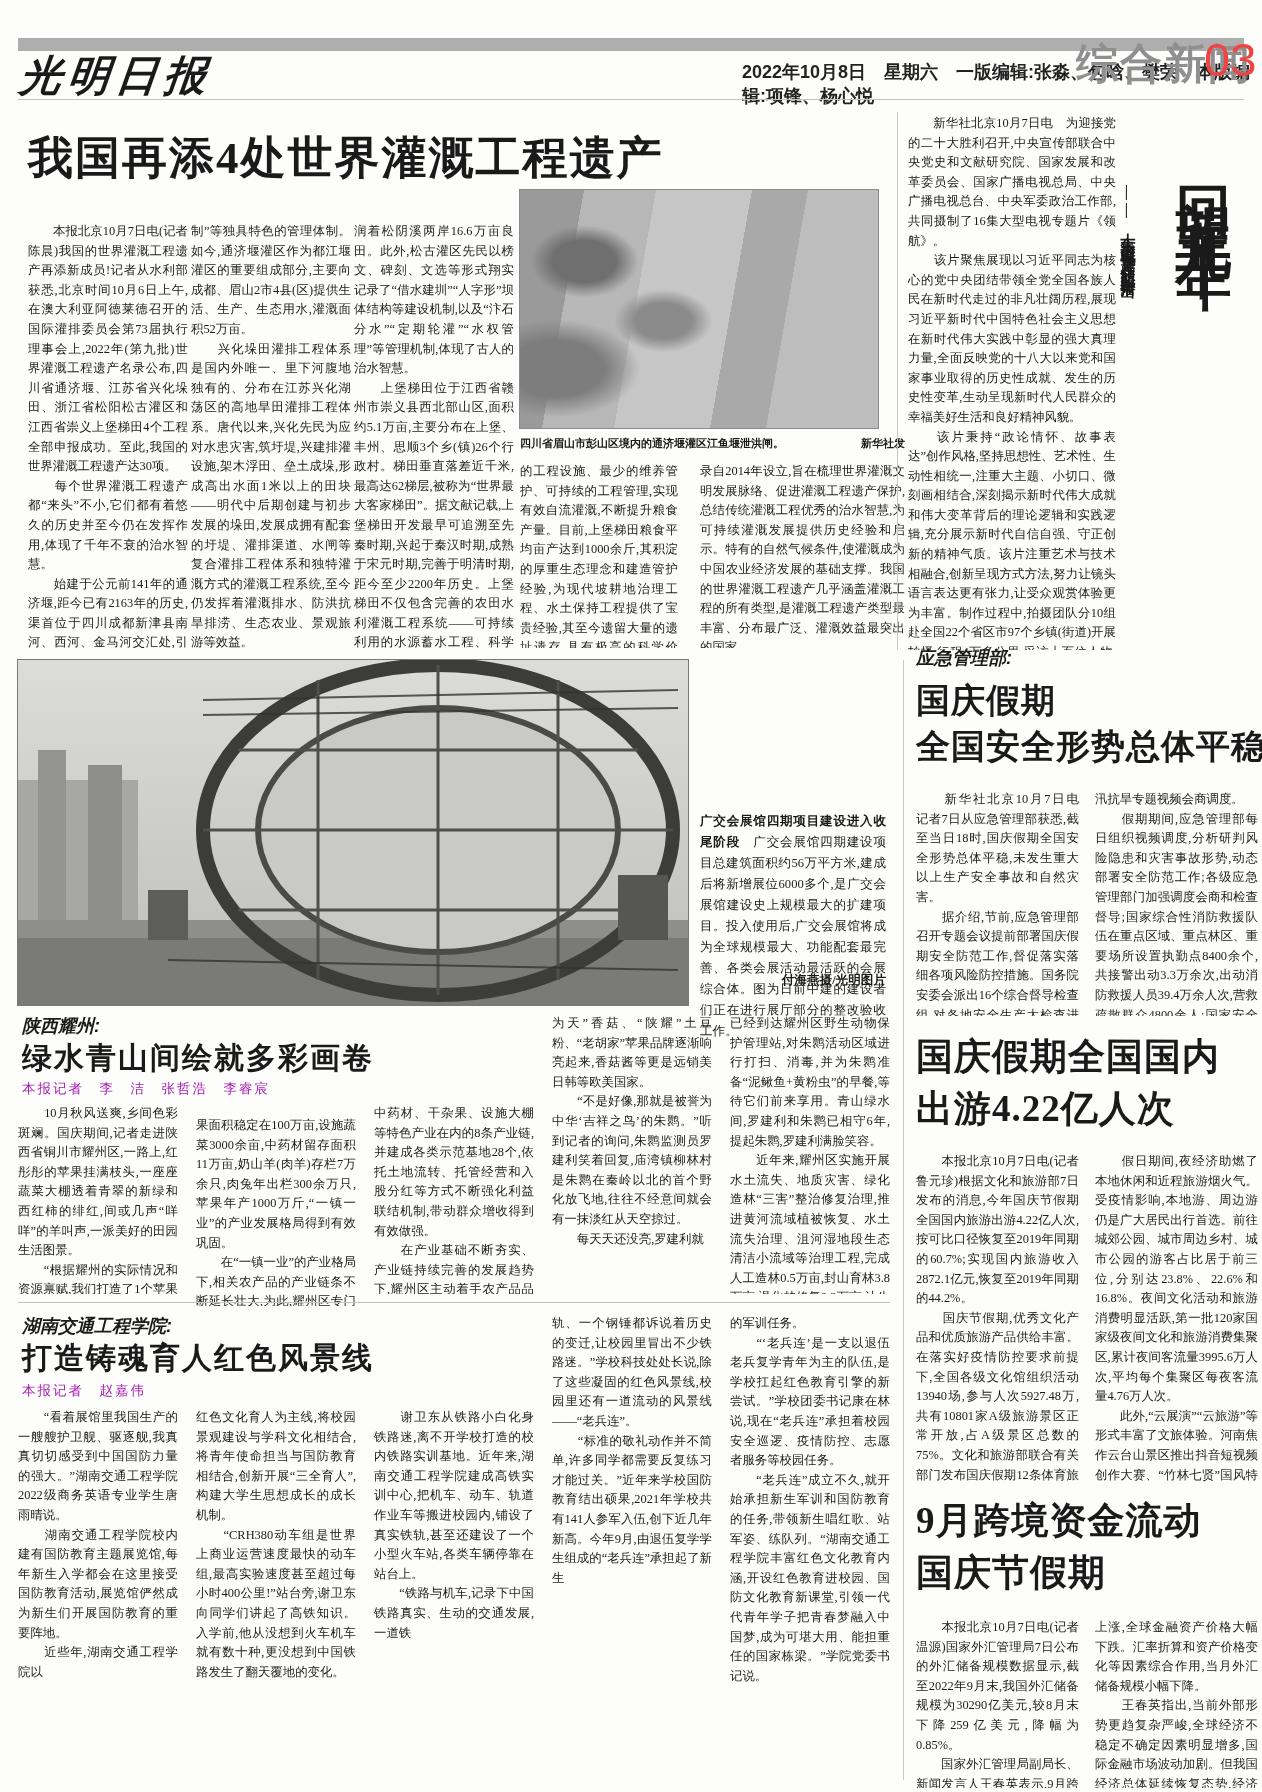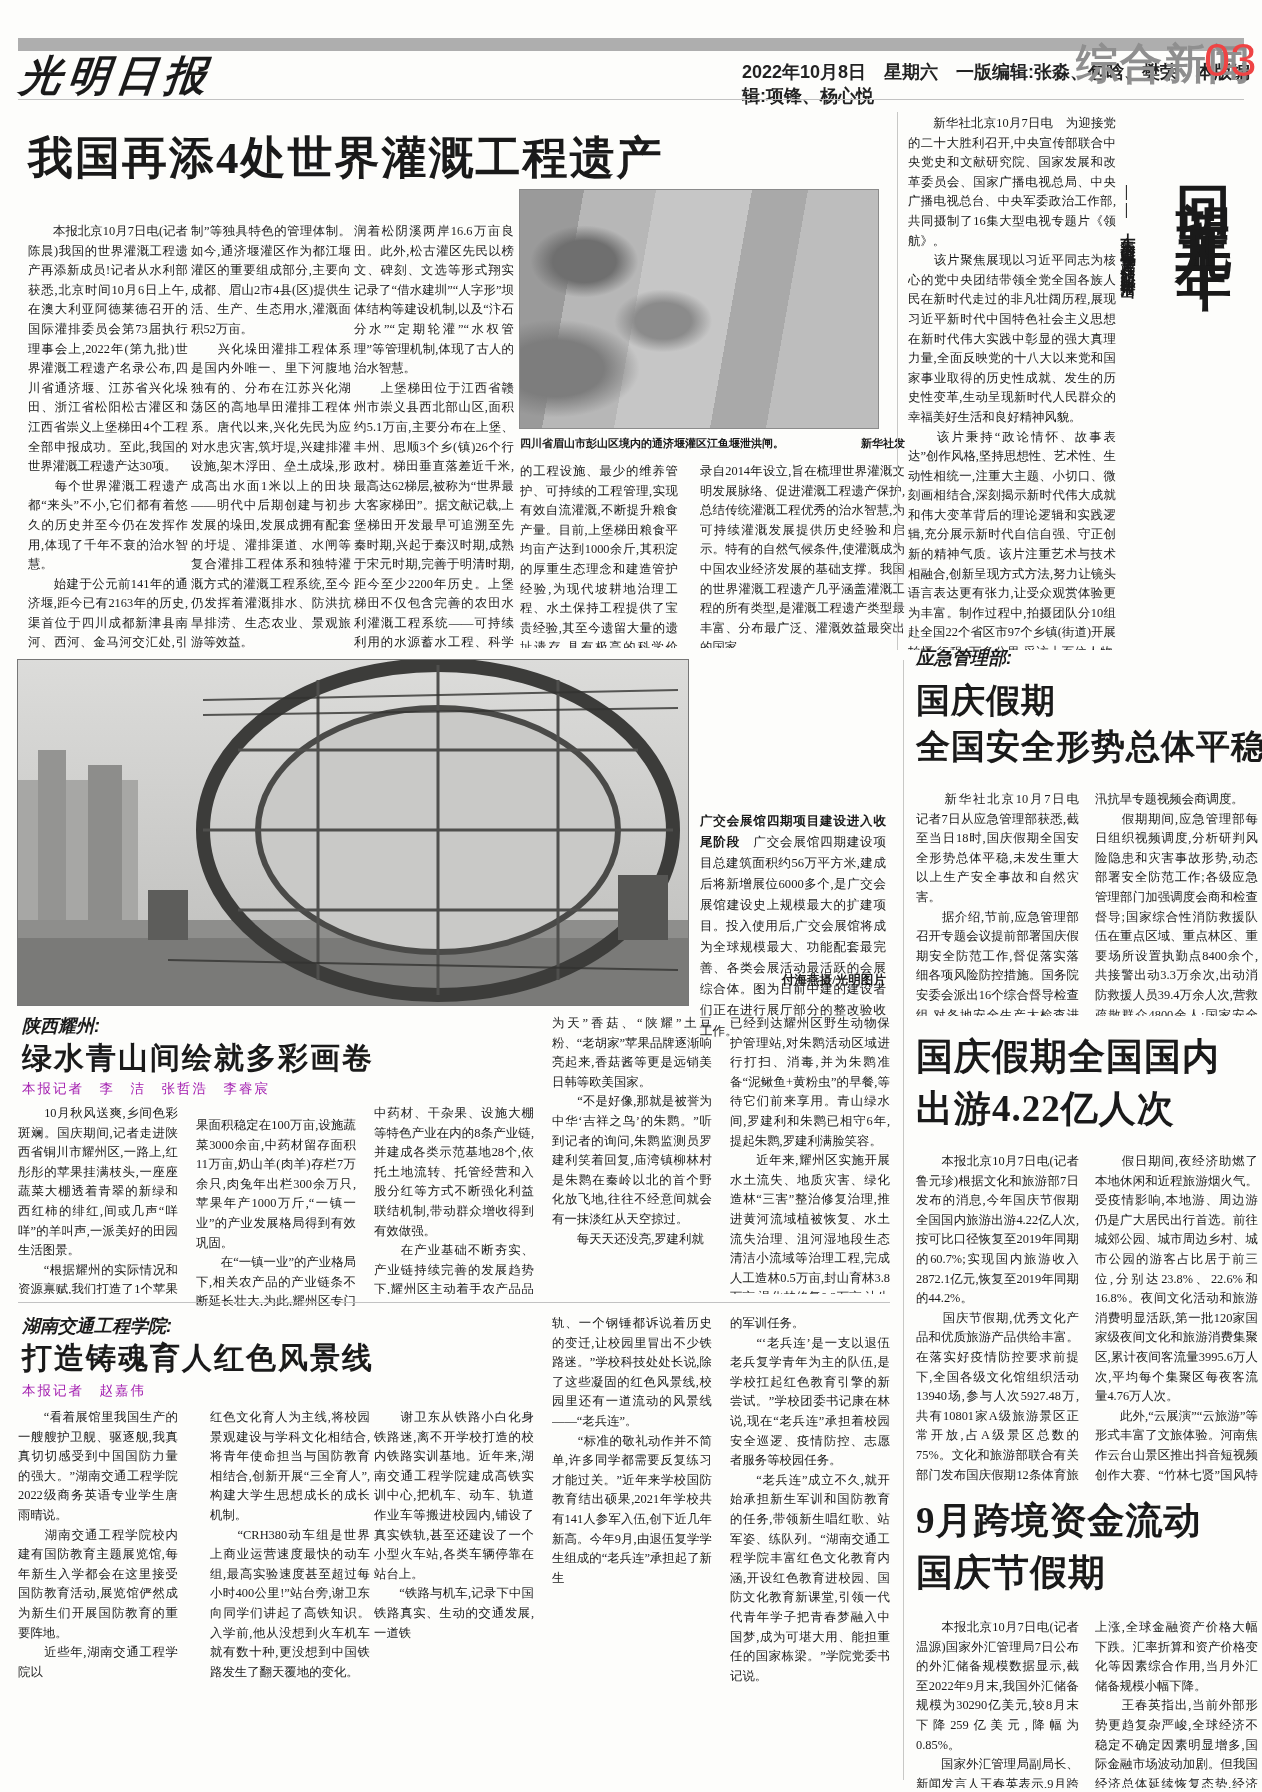--- a/index.html
+++ b/index.html
@@ -160,21 +160,21 @@
 　　随着生态环境的逐年向好,越来越多的朱鹮将“新家”安在这里。山水之间,朱鹮振翅翱翔与人居生活交织成一幅人与自然和谐共生的生态画卷。</div>
 
   <div class="abs hairline" style="left:18px;top:1302px;width:872px;"></div>
 
   <div class="abs kicker" style="left:22px;top:1314px;">湖南交通工程学院:</div>
   <div class="abs h-sub" style="left:22px;top:1338px;">打造铸魂育人红色风景线</div>
   <div class="abs byline" style="left:22px;top:1382px;">本报记者　赵嘉伟</div>
   <div class="abs col" style="left:18px;top:1408px;width:160px;height:374px;">　　“看着展馆里我国生产的一艘艘护卫舰、驱逐舰,我真真切切感受到中国国防力量的强大。”湖南交通工程学院2022级商务英语专业学生唐雨晴说。
 　　湖南交通工程学院校内建有国防教育主题展览馆,每年新生入学都会在这里接受国防教育活动,展览馆俨然成为新生们开展国防教育的重要阵地。
 　　近些年,湖南交通工程学院以</div>
-  <div class="abs col" style="left:196px;top:1408px;width:160px;height:374px;margin-left:14px;">红色文化育人为主线,将校园景观建设与学科文化相结合,将青年使命担当与国防教育相结合,创新开展“三全育人”,构建大学生思想成长的成长机制。
+  <div class="abs col" style="left:196px;top:1408px;width:160px;height:374px;">红色文化育人为主线,将校园景观建设与学科文化相结合,将青年使命担当与国防教育相结合,创新开展“三全育人”,构建大学生思想成长的成长机制。
 　　“CRH380动车组是世界上商业运营速度最快的动车组,最高实验速度甚至超过每小时400公里!”站台旁,谢卫东向同学们讲起了高铁知识。入学前,他从没想到火车机车就有数十种,更没想到中国铁路发生了翻天覆地的变化。</div>
   <div class="abs col" style="left:374px;top:1408px;width:160px;height:374px;">　　谢卫东从铁路小白化身铁路迷,离不开学校打造的校内铁路实训基地。近年来,湖南交通工程学院建成高铁实训中心,把机车、动车、轨道作业车等搬进校园内,铺设了真实铁轨,甚至还建设了一个小型火车站,各类车辆停靠在站台上。
 　　“铁路与机车,记录下中国铁路真实、生动的交通发展,一道铁</div>
   <div class="abs col" style="left:552px;top:1314px;width:160px;height:468px;">轨、一个钢锤都诉说着历史的变迁,让校园里冒出不少铁路迷。”学校科技处处长说,除了这些凝固的红色风景线,校园里还有一道流动的风景线——“老兵连”。
 　　“标准的敬礼动作并不简单,许多同学都需要反复练习才能过关。”近年来学校国防教育结出硕果,2021年学校共有141人参军入伍,创下近几年新高。今年9月,由退伍复学学生组成的“老兵连”承担起了新生</div>
   <div class="abs col" style="left:730px;top:1314px;width:160px;height:468px;">的军训任务。
 　　“‘老兵连’是一支以退伍老兵复学青年为主的队伍,是学校扛起红色教育引擎的新尝试。”学校团委书记康在林说,现在“老兵连”承担着校园安全巡逻、疫情防控、志愿者服务等校园任务。
 　　“老兵连”成立不久,就开始承担新生军训和国防教育的任务,带领新生唱红歌、站军姿、练队列。“湖南交通工程学院丰富红色文化教育内涵,开设红色教育进校园、国防文化教育新课堂,引领一代代青年学子把青春梦融入中国梦,成为可堪大用、能担重任的国家栋梁。”学院党委书记说。</div>
 
 </div>

